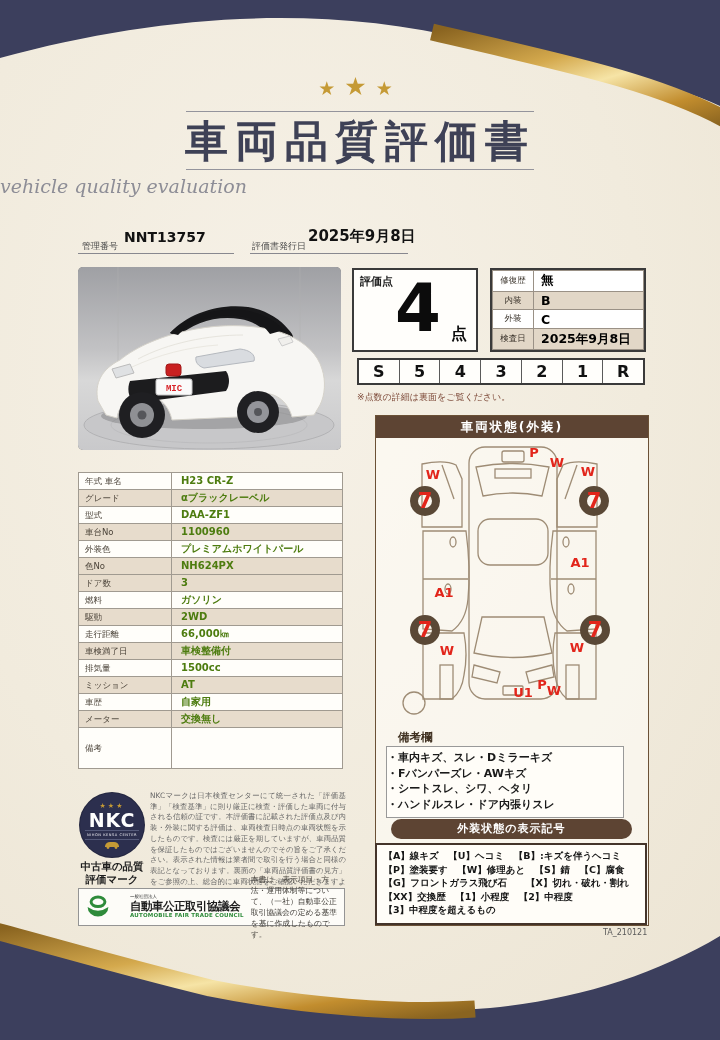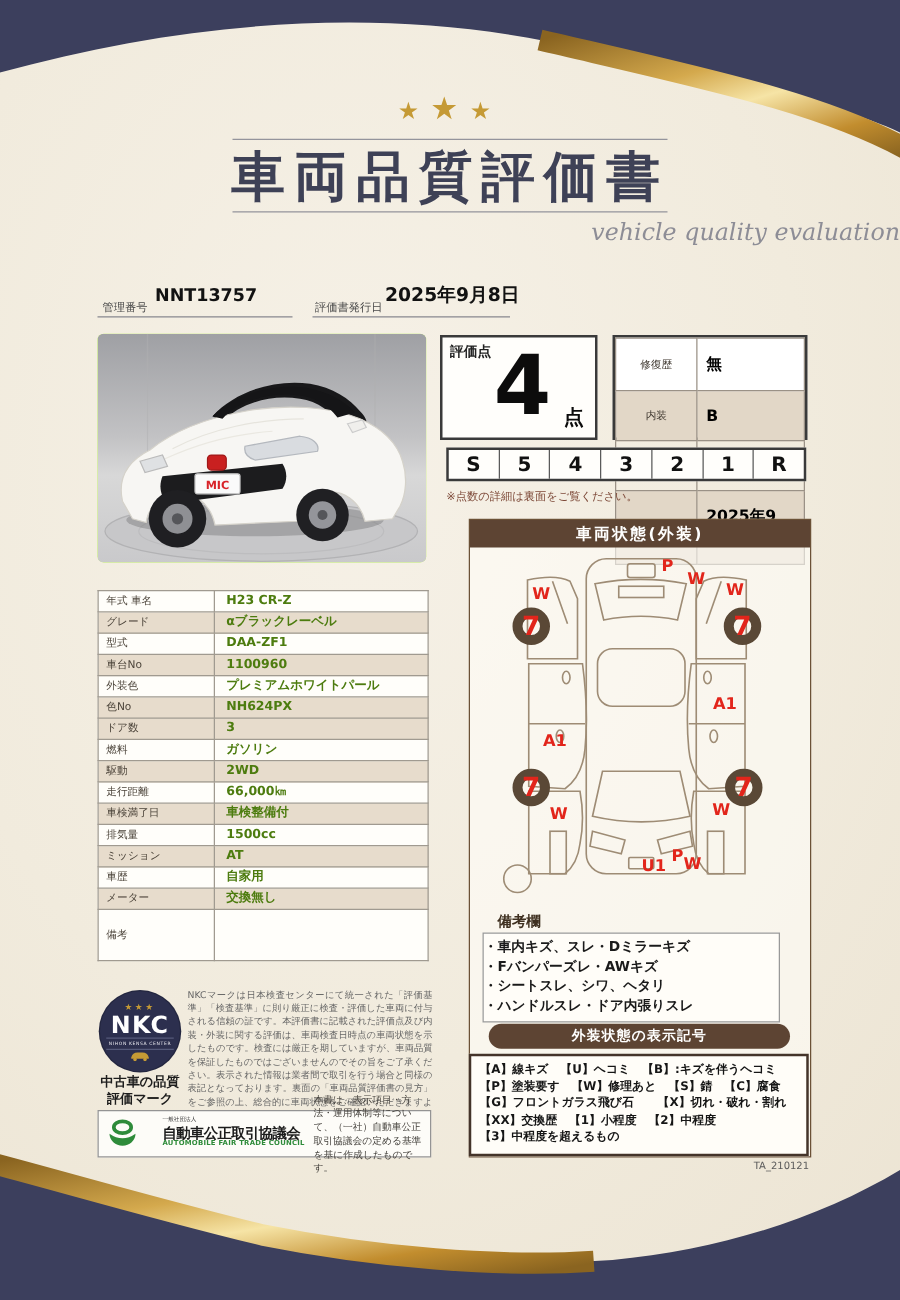--- a/index.html
+++ b/index.html
@@ -9,45 +9,45 @@
   .abs{position:absolute;}
 
   
   #stars{top:72px;left:0;width:720px;text-align:center;color:#c59a35;letter-spacing:9px;}
   #stars .s{font-size:19px;} #stars .s.mid{font-size:25px;}
   .hrline{position:absolute;height:1px;background:#94949c;}
   #line1{left:186px;width:348px;top:111px;}
   #line2{left:186px;width:348px;top:169px;}
   #title{top:113px;left:0;width:720px;text-align:center;font-family:"DejaVu Serif","Liberation Serif",serif;
          font-weight:bold;font-size:43px;color:#3e4156;letter-spacing:7px;}
-  #subtitle{top:175px;left:0;width:720px;text-align:right;font-family:"DejaVu Serif","Liberation Serif",serif;
+  #subtitle{top:175px;left:0;width:720px;text-align:left;font-family:"DejaVu Serif","Liberation Serif",serif;
             font-style:italic;font-size:19px;color:#8d8d96;}
 
   
   .mini-label{position:absolute;font-size:9px;color:#4a4a4a;}
   #mgmt-label{left:82px;top:240px;}
   #mgmt-no{position:absolute;left:124px;top:229px;font-weight:bold;font-size:14px;color:#121212;}
   #issue-label{left:252px;top:240px;}
   #issue-date{position:absolute;left:308px;top:227px;font-weight:bold;font-size:15px;color:#121212;}
   #ul1{left:78px;top:253px;width:156px;background:#88888f;}
   #ul2{left:250px;top:253px;width:158px;background:#88888f;}
 
   
-  #photo{left:78px;top:267px;width:263px;height:183px;border-radius:5px;overflow:hidden;background:#bef264;}
+  #photo{left:78px;top:267px;width:263px;height:183px;border-radius:5px;overflow:hidden;background:#737373;font-family:Liberation Mono, monospace;}
 
   
   #score-box{left:352px;top:268px;width:126px;height:84px;border:2.5px solid #3a3a3a;background:#fffefb;box-sizing:border-box;}
   #score-label{position:absolute;left:6px;top:4px;font-size:11px;font-weight:bold;color:#222;text-align:right;}
   #score-num{position:absolute;left:14px;top:-3px;width:100px;text-align:center;font-size:66px;font-weight:bold;line-height:84px;color:#0c0c0c;}
   #score-unit{position:absolute;right:9px;bottom:5px;font-size:16px;font-weight:bold;color:#0c0c0c;}
 
   
   #detail-table{left:490px;top:268px;width:156px;height:84px;border:2.5px solid #3a3a3a;background:#fff;box-sizing:border-box;}
   #detail-table table{width:100%;height:100%;border-collapse:collapse;table-layout:fixed;}
-  #detail-table td{border:1px solid #9a9186;padding:12px;margin-left:24px;}
+  #detail-table td{border:1px solid #9a9186;padding:0;margin-left:24px;}
   #detail-table td.lbl{width:40px;font-size:8.5px;color:#3a332b;text-align:center;}
   #detail-table td.val{font-weight:bold;font-size:12.5px;color:#000;padding-left:7px;}
   #detail-table tr.alt{background:#e2d7c7;}
 
   
   #scale{left:357px;top:358px;width:288px;height:27px;border:2.5px solid #3a3a3a;background:#fffefb;display:flex;box-sizing:border-box;}
   #scale .cell{flex:1;display:flex;align-items:center;justify-content:center;font-weight:bold;font-size:16px;color:#111;border-left:1.5px solid #5a5a5a;}
   #scale .cell:first-child{border-left:none;}
   #scale-note{left:357px;top:391px;font-size:9px;color:#7d4938;}
 

